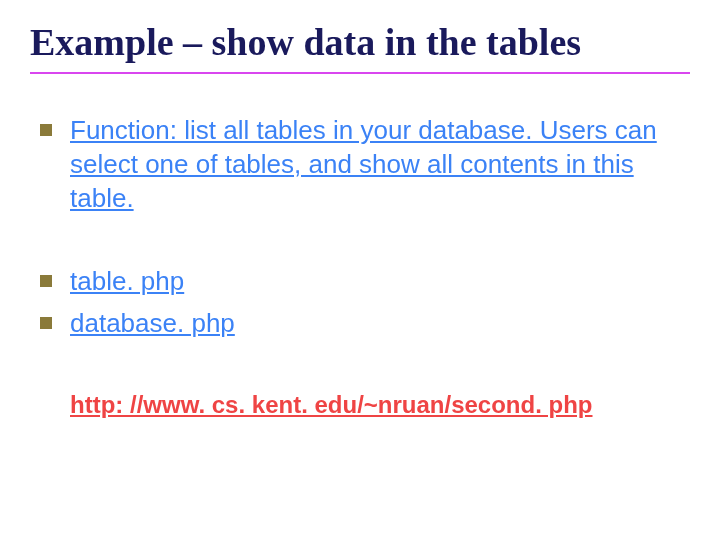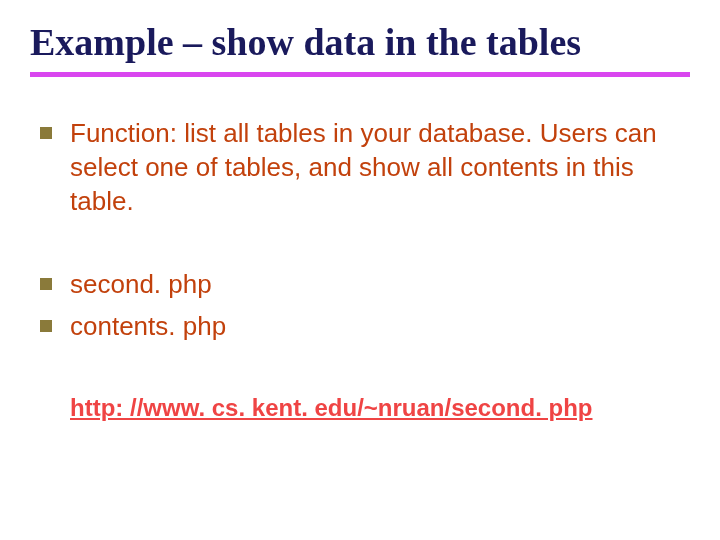--- a/index.html
+++ b/index.html
@@ -8,21 +8,21 @@
       box-sizing: border-box;
     }
     body {
       width: 720px;
       height: 540px;
       background: #ffffff;
       padding: 20px 30px;
       font-family: Arial, sans-serif;
     }
     .title-container {
-      border-bottom: 5px solid #d946ef;
+      border-bottom: 2px solid #d946ef;
       padding-bottom: 8px;
       margin-bottom: 40px;
     }
     .title {
       font-family: 'Times New Roman', Times, serif;
       font-size: 38px;
       font-weight: bold;
       color: #1a1a5c;
     }
     .content {
@@ -42,22 +42,23 @@
     .bullet-marker {
       width: 12px;
       height: 12px;
       background: #8a7a3a;
       flex-shrink: 0;
       margin-top: 10px;
       margin-right: 18px;
     }
     .bullet-text {
       font-size: 26px;
-      color: #c2410c;
+      color: #3b82f6;
       line-height: 1.3;
+      text-decoration: underline;
     }
     .link-container {
       padding-left: 30px;
     }
     .link-text {
       font-size: 24px;
       font-weight: bold;
       color: #ef4444;
       text-decoration: underline;
     }
@@ -73,24 +74,24 @@
   <div class="bullet-group-1">
     <div class="bullet-item">
       <div class="bullet-marker"></div>
       <div class="bullet-text">Function: list all tables in your database. Users can select one of tables, and show all contents in this table.</div>
     </div>
   </div>
 
   <div class="bullet-group-2">
     <div class="bullet-item">
       <div class="bullet-marker"></div>
-      <div class="bullet-text">second. php</div>
+      <div class="bullet-text">table. php</div>
     </div>
     <div class="bullet-item">
       <div class="bullet-marker"></div>
-      <div class="bullet-text">contents. php</div>
+      <div class="bullet-text">database. php</div>
     </div>
   </div>
 
   <div class="link-container">
     <span class="link-text">http: //www. cs. kent. edu/~nruan/second. php</span>
   </div>
 </div>
 
 </body></html>

